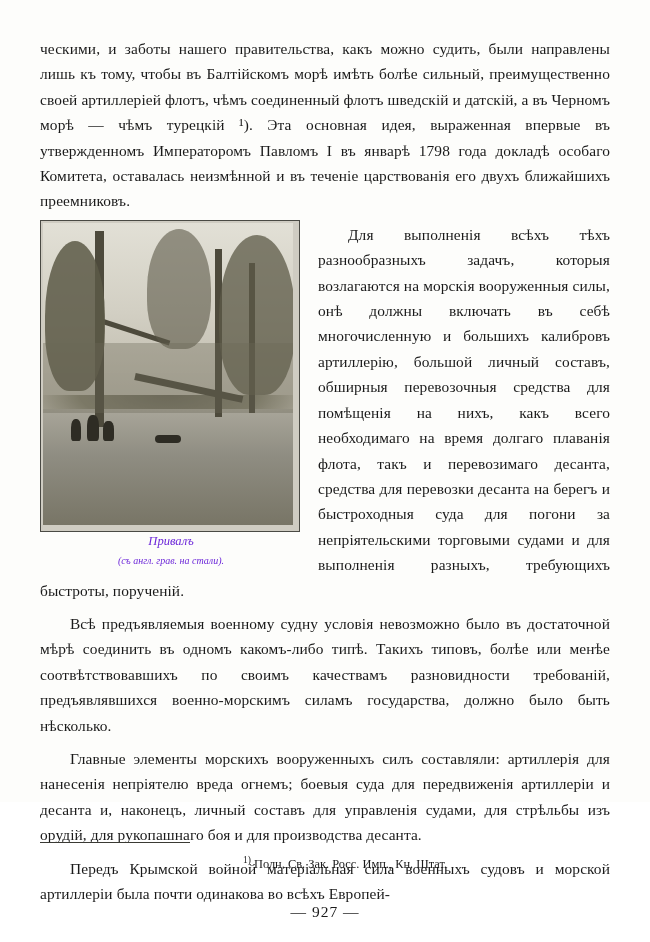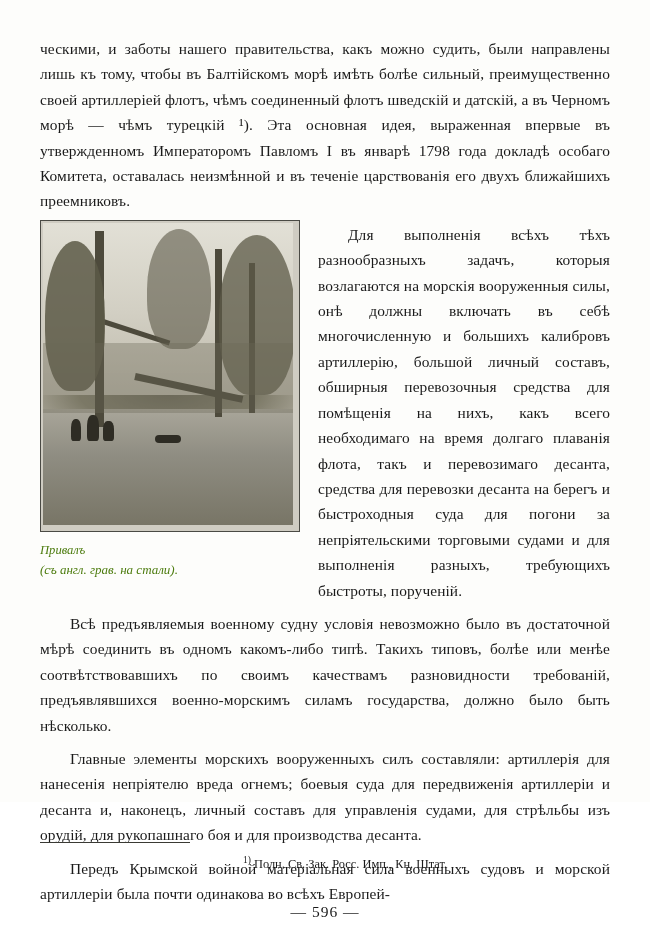--- a/index.html
+++ b/index.html
@@ -86,28 +86,28 @@
     border-radius: 50% 50% 40% 40%;
     background: #5c5947;
     opacity: 0.85;
   }
   .figure-person {
     position: absolute;
     background: #2e2c24;
     border-radius: 40% 40% 20% 20%;
   }
   .caption {
+    text-align: center;
     font-size: 12.6px;
     font-style: italic;
     line-height: 18px;
-    margin-top: 9px;
-    color: #4d7c0f;
+    color: #6d28d9;
   }
   .caption .c2 {
-    font-size: 13px;
+    font-size: 10px;
     display: block;
     margin-top: 2px;
   }
   .footnote-rule {
     position: absolute;
     left: 40px;
     top: 842px;
     width: 150px;
     height: 1px;
     background: #3a3a34;
@@ -183,15 +183,15 @@
 
   </div>
 
   <div class="footnote-rule"></div>
 
   <div class="footnote">
     <sup>1)</sup>
     <span>Полн. Св. Зак. Росс. Имп., Кн. Штат.</span>
   </div>
 
-  <div class="pagenum">—  596  —</div>
+  <div class="pagenum">—  927  —</div>
 
 </div>
 
 </body></html>

